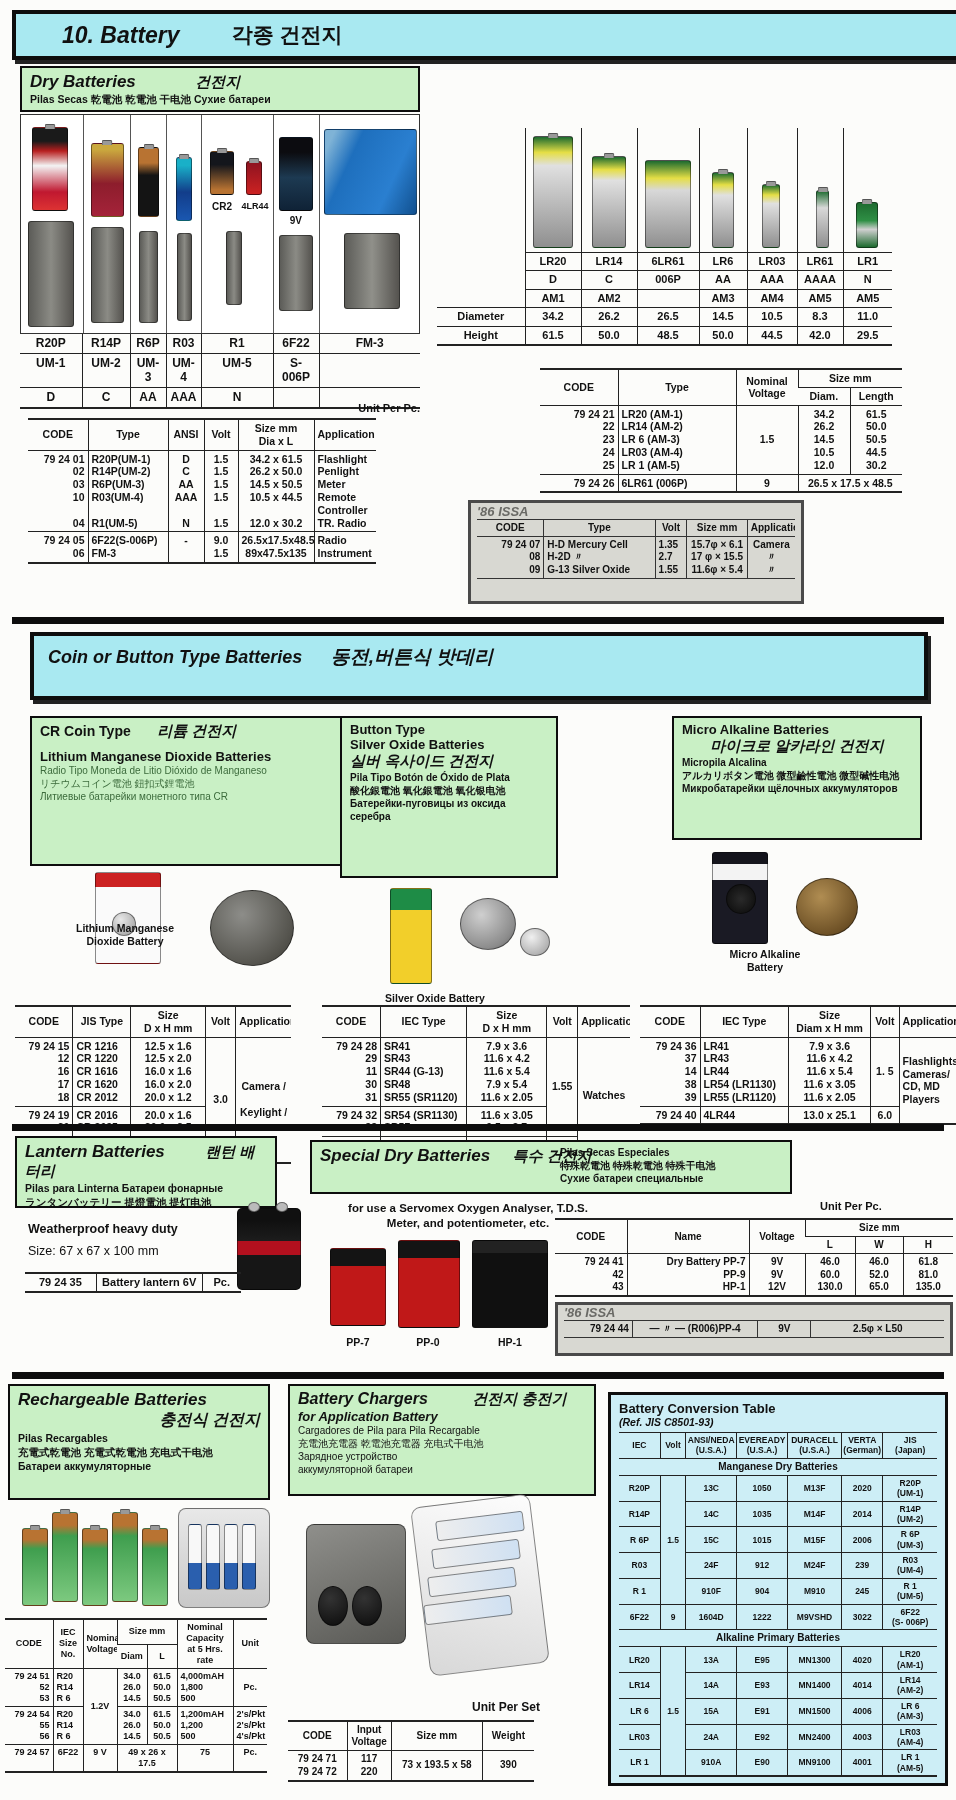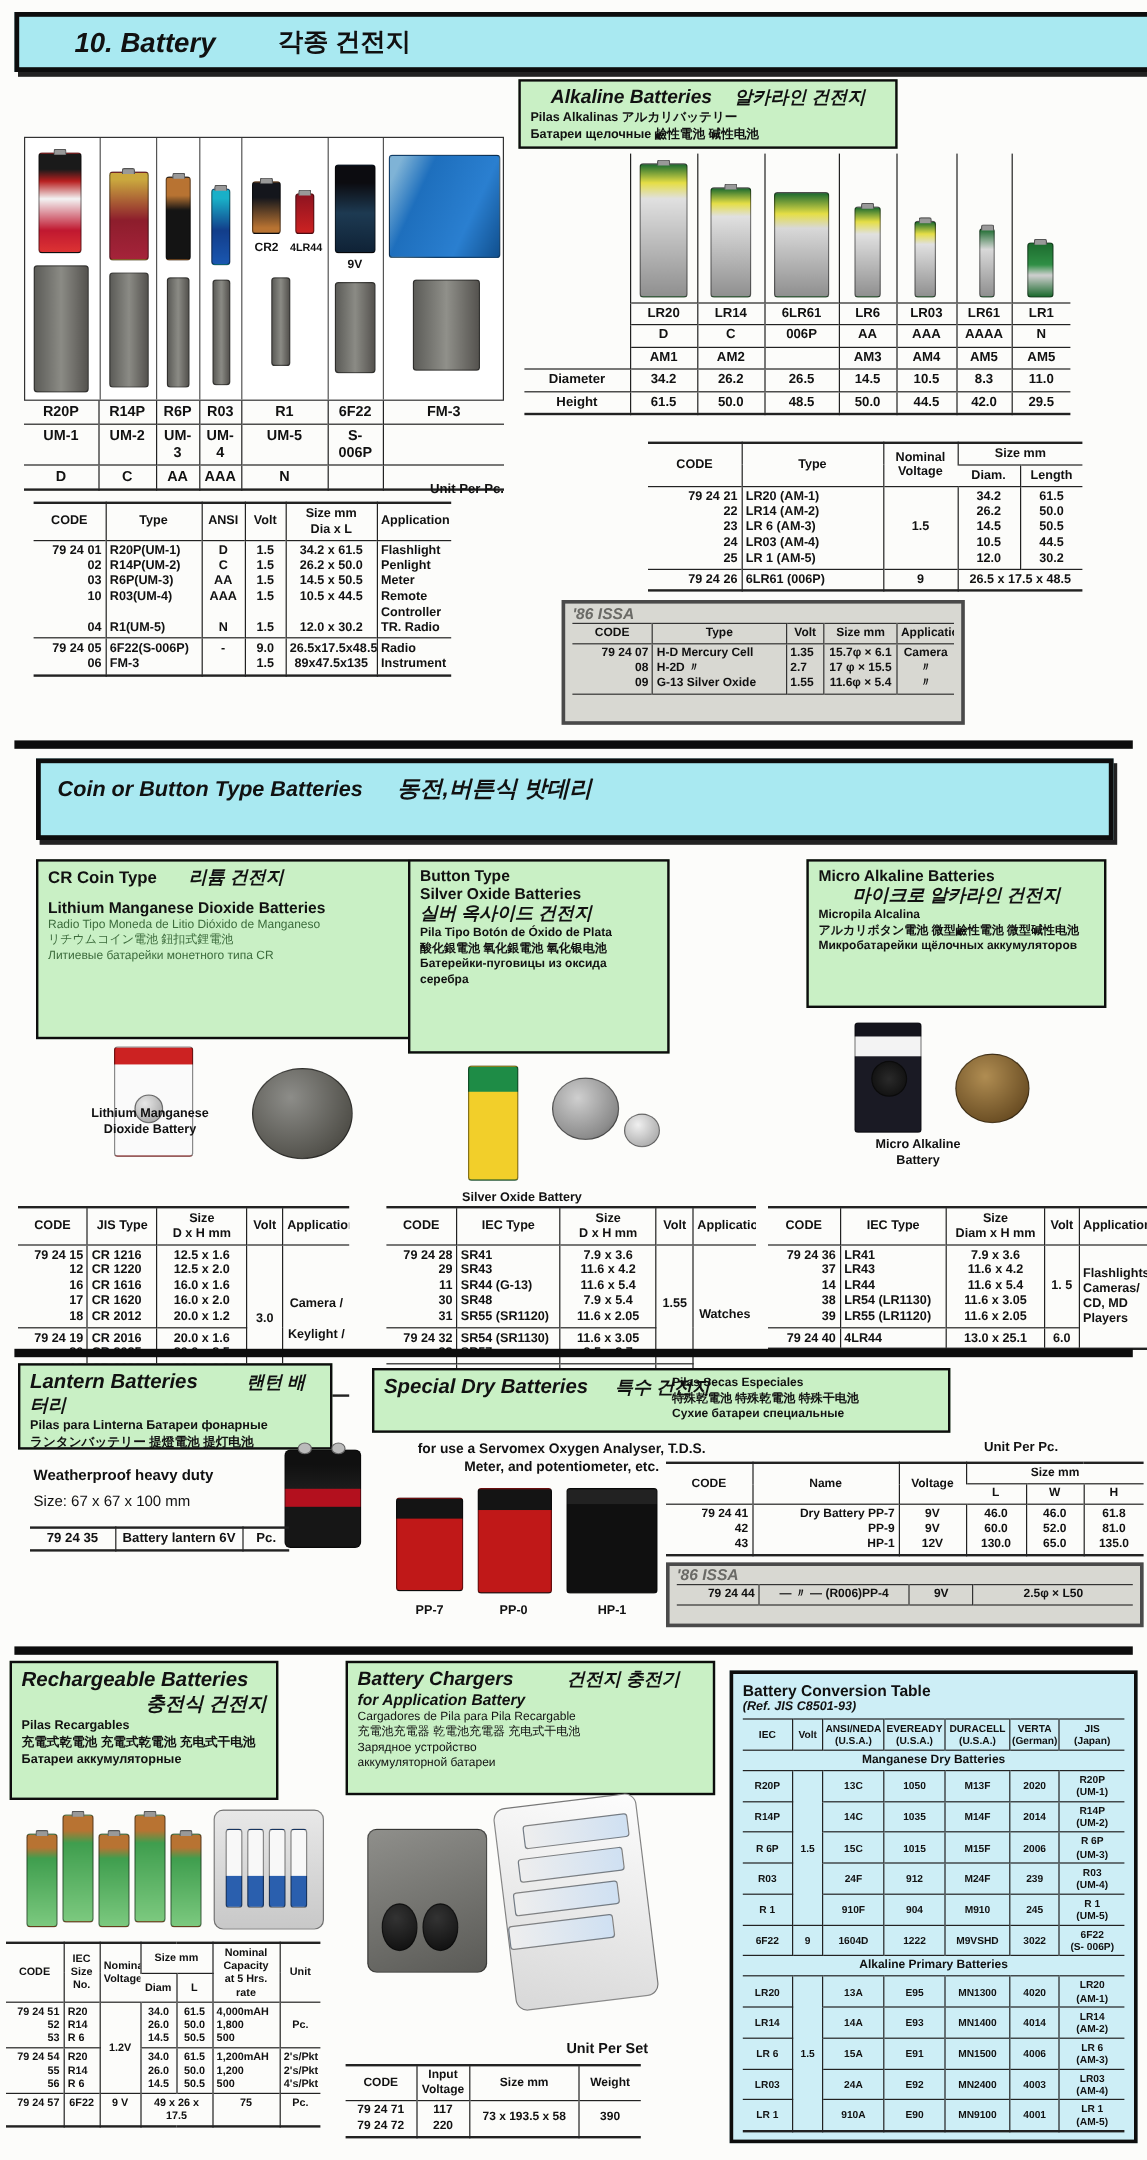--- a/index.html
+++ b/index.html
@@ -57,20 +57,25 @@
 </head>
 <body>
 
 <div class="page">
 
   <div class="banner">
     <span class="t1" style="white-space: pre-line;">10. Battery</span>
     <span class="t2" style="white-space: pre-line;">각종 건전지</span>
   </div>
 
+  <div class="gbox" style="left:20px;top:66px;width:400px;height:46px;">
+    <span class="gt" style="white-space: pre-line;">Dry Batteries</span>
+    <span class="gk" style="margin-left: 55px; white-space: pre-line;">건전지</span>
+    <div class="gs" style="white-space: pre-line;">Pilas Secas 乾電池   乾電池  干电池  Сухие батареи</div>
+  </div>
 
   <div class="photoBox" style="left:20px;top:114px;width:400px;height:220px;">
     <div class="pcol" style="width:62px">
       <i class="sh nub" style="left:11px;top:12px;width:36px;height:84px;background:linear-gradient(180deg,#1a1a1a 16%,#b81f1f 28%,#f3f3f3 46%,#c01830 78%,#d33 100%);"></i>
       <i class="sh" style="left:7px;top:106px;width:46px;height:106px;background:linear-gradient(90deg,#5c5c58,#8b8b85,#55534f);"></i>
     </div>
     <div class="pcol" style="width:48px">
       <i class="sh nub" style="left:7px;top:28px;width:33px;height:74px;background:linear-gradient(180deg,#caa83e 8%,#8d1d2c 55%,#a5233a 100%);"></i>
       <i class="sh" style="left:7px;top:112px;width:33px;height:96px;background:linear-gradient(90deg,#5c5c58,#8b8b85,#55534f);"></i>
     </div>
@@ -209,26 +214,20 @@
           <td>9.0
 1.5</td>
           <td>26.5x17.5x48.5
 89x47.5x135</td>
           <td class="al">Radio
 Instrument</td>
         </tr>
       </tbody>
     </table>
 
-  <div class="gbox" style="left:432px;top:66px;width:316px;height:58px;">
-    <div style="text-align:center;"><span class="gt" style="font-size: 16px; white-space: pre-line;">Alkaline Batteries</span>
-      <span class="gk" style="margin-left: 14px; white-space: pre-line;">알카라인 건전지</span></div>
-    <div class="gs" style="white-space: pre-line;">Pilas Alkalinas アルカリバッテリー</div>
-    <div class="gs" style="white-space: pre-line;">Батареи щелочные 鹼性電池 碱性电池</div>
-  </div>
 
   <div style="position:absolute;left:437px;top:128px;width:455px;">
     <table class="cat f11 noTop" style="width:455px;">
       <colgroup>
           <col style="width:88px">
           <col style="width:56px">
           <col style="width:56px">
           <col style="width:62px">
           <col style="width:48px">
           <col style="width:50px">
@@ -705,21 +704,21 @@
             <td>— 〃 —   (R006)PP-4</td>
             <td>9V</td>
             <td>2.5φ × L50</td>
           </tr>
         </tbody>
       </table>
   </div>
 
   <div class="divbar" style="top:1372px;"></div>
 
-  <div class="gbox" style="left:8px;top:1384px;width:224px;height:116px;">
+  <div class="gbox" style="left:8px;top:1384px;width:262px;height:116px;">
     <div class="gt" style="white-space: pre-line;">Rechargeable Batteries</div>
     <div class="gk" style="text-align: right; font-size: 16px; white-space: pre-line;">충전식 건전지</div>
     <div class="gs" style="white-space: pre-line;">Pilas Recargables</div>
     <div class="gs" style="white-space: pre-line;">充電式乾電池 充電式乾電池  充电式干电池</div>
     <div class="gs" style="white-space: pre-line;">Батареи аккумуляторные</div>
   </div>
   <i class="sh nub" style="left:22px;top:1528px;width:26px;height:78px;background:linear-gradient(180deg,#b87332 14%,#3f9e4e 26%,#7cc97f 100%);position:absolute;"></i>
   <i class="sh nub" style="left:52px;top:1512px;width:26px;height:90px;background:linear-gradient(180deg,#b87332 14%,#3f9e4e 26%,#7cc97f 100%);position:absolute;"></i>
   <i class="sh nub" style="left:82px;top:1528px;width:26px;height:78px;background:linear-gradient(180deg,#b87332 14%,#3f9e4e 26%,#7cc97f 100%);position:absolute;"></i>
   <i class="sh nub" style="left:112px;top:1512px;width:26px;height:90px;background:linear-gradient(180deg,#b87332 14%,#3f9e4e 26%,#7cc97f 100%);position:absolute;"></i>

